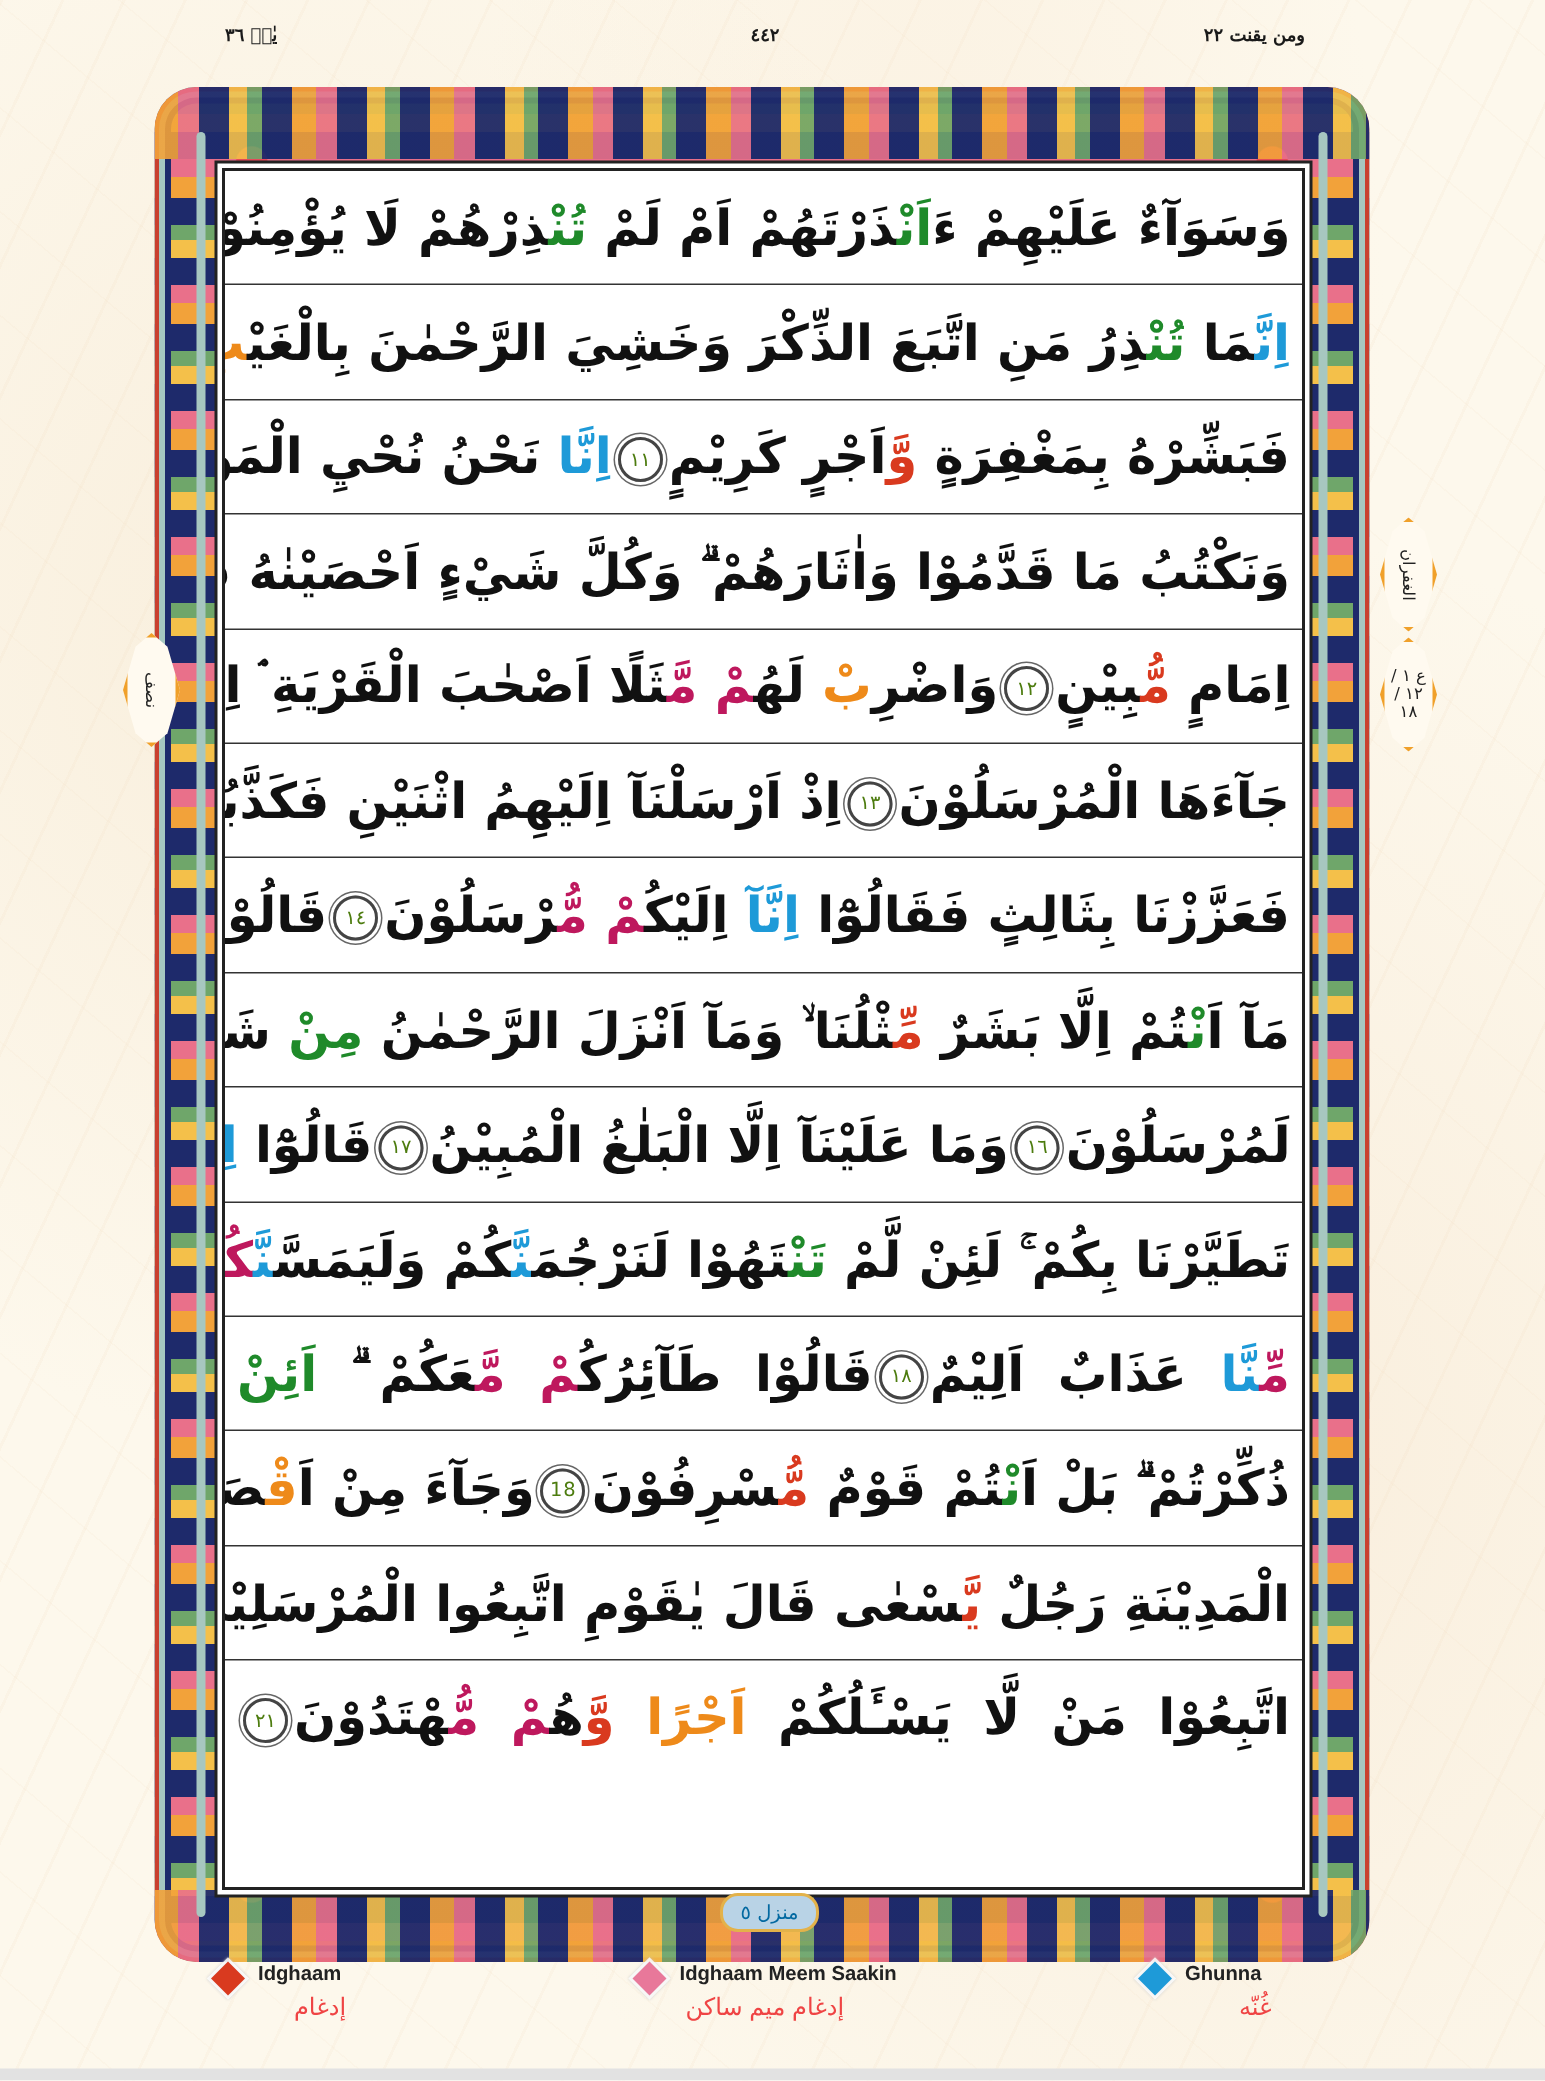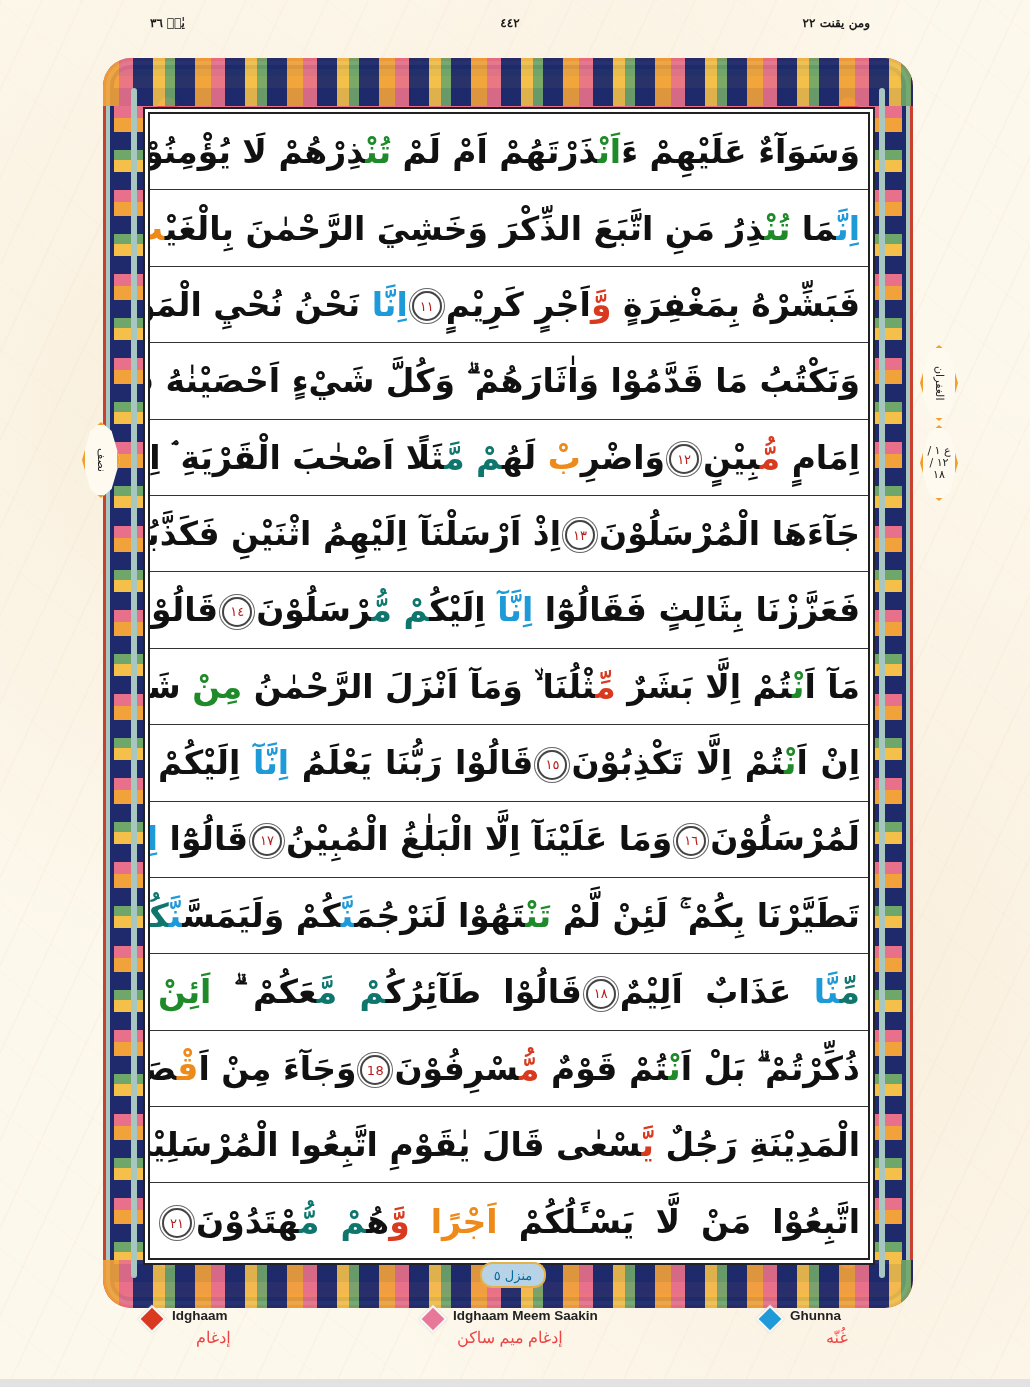--- a/index.html
+++ b/index.html
@@ -75,28 +75,28 @@
       padding: 0 8px;
       direction: rtl;
       font-family: "DejaVu Sans", sans-serif;
       font-size: 33px; font-weight: bold; line-height: 1;
       white-space: nowrap; overflow: hidden;
       text-align: justify; text-align-last: justify;
     }
     .row:last-child { border-bottom: none; border-radius: 31px; }
     .row .line { display: block; width: 100%; text-align: justify; text-align-last: justify; letter-spacing: 0.5px; }
     .c-idghaam { color: #d93a1f; }
-    .c-meem { color: #0f766e; }
+    .c-meem { color: #be185d; }
     .c-ghunna { color: #1e9ad8; }
     .c-ikhfa { color: #1f8a2a; }
     .c-qalqala { color: #ee8a1a; }
     .ayah-mark {
       display: inline-flex; align-items: center; justify-content: center;
       width: 30px; height: 30px; border: 2px solid #444; border-radius: 50%;
-      font-size: 13px; font-weight: normal; color: #b91c1c;
+      font-size: 13px; font-weight: normal; color: #4d7c0f;
       box-shadow: 0 0 0 2px #fff, 0 0 0 3px #666;
       vertical-align: middle; margin: 0 4px;
     }
 
     
     .medallion {
       position: absolute; width: 38px; height: 76px;
       background: #fffaf0;
       border: 3px solid #f0a02a;
       outline: 2px solid #d24a20;
@@ -180,23 +180,20 @@
     <div class="row">
       <span class="line"><span>جَآءَهَا الْمُرْسَلُوْنَ</span><span class="ayah-mark">١٣</span><span>اِذْ اَرْسَلْنَآ اِلَيْهِمُ اثْنَيْنِ فَكَذَّبُوْهُمَا</span></span>
     </div>
     <div class="row">
       <span class="line"><span>فَعَزَّزْنَا بِثَالِثٍ فَقَالُوْٓا </span><span class="c-ghunna">اِنَّآ</span><span> اِلَيْكُ</span><span class="c-meem">مْ مُّ</span><span>رْسَلُوْنَ</span><span class="ayah-mark">١٤</span><span>قَالُوْا</span></span>
     </div>
     <div class="row">
       <span class="line"><span>مَآ اَ</span><span class="c-ikhfa">نْ</span><span>تُمْ اِلَّا بَشَرٌ </span><span class="c-idghaam">مِّ</span><span>ثْلُنَا ۙ وَمَآ اَنْزَلَ الرَّحْمٰنُ </span><span class="c-ikhfa">مِنْ</span><span> شَيْءٍ ۙ</span></span>
     </div>
     <div class="row">
-      <span class="line"><span>اِنْ اَ</span><span class="c-ikhfa">نْ</span><span>تُمْ اِلَّا تَكْذِبُوْنَ</span><span class="ayah-mark">١٥</span><span>قَالُوْا رَبُّنَا يَعْلَمُ </span><span class="c-ghunna">اِنَّآ</span><span> اِلَيْكُمْ</span></span>
-    </div>
-    <div class="row">
       <span class="line"><span>لَمُرْسَلُوْنَ</span><span class="ayah-mark">١٦</span><span>وَمَا عَلَيْنَآ اِلَّا الْبَلٰغُ الْمُبِيْنُ</span><span class="ayah-mark">١٧</span><span>قَالُوْٓا </span><span class="c-ghunna">اِنَّا</span></span>
     </div>
     <div class="row">
       <span class="line"><span>تَطَيَّرْنَا بِكُمْ ۚ لَئِنْ لَّمْ </span><span class="c-ikhfa">تَنْ</span><span>تَهُوْا لَنَرْجُمَ</span><span class="c-ghunna">نَّ</span><span>كُمْ وَلَيَمَسَّ</span><span class="c-ghunna">نَّ</span><span class="c-meem">كُمْ</span></span>
     </div>
     <div class="row">
       <span class="line"><span class="c-meem">مِّ</span><span class="c-ghunna">نَّا</span><span> عَذَابٌ اَلِيْمٌ</span><span class="ayah-mark">١٨</span><span>قَالُوْا طَآئِرُكُ</span><span class="c-meem">مْ مَّ</span><span>عَكُمْ ۗ </span><span class="c-ikhfa">اَئِنْ</span></span>
     </div>
     <div class="row">
       <span class="line"><span>ذُكِّرْتُمْ ۗ بَلْ اَ</span><span class="c-ikhfa">نْ</span><span>تُمْ قَوْمٌ </span><span class="c-idghaam">مُّ</span><span>سْرِفُوْنَ</span><span class="ayah-mark">18</span><span>وَجَآءَ مِنْ اَ</span><span class="c-qalqala">قْ</span><span>صَا</span></span>

